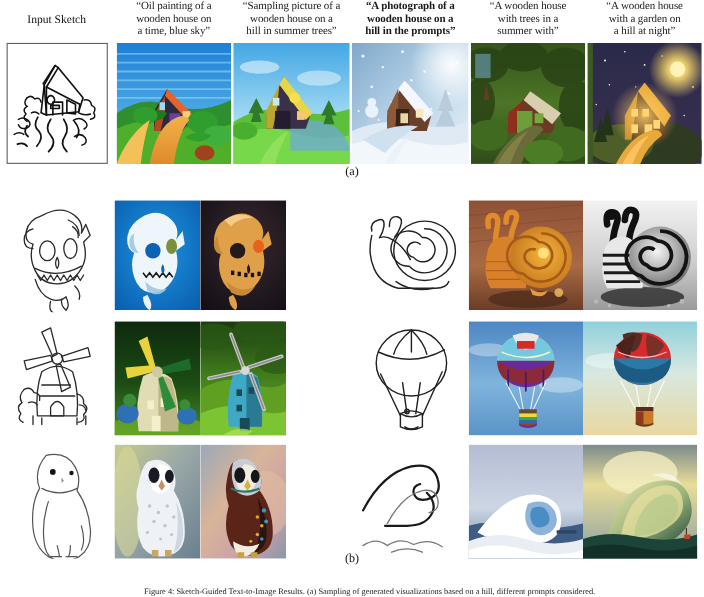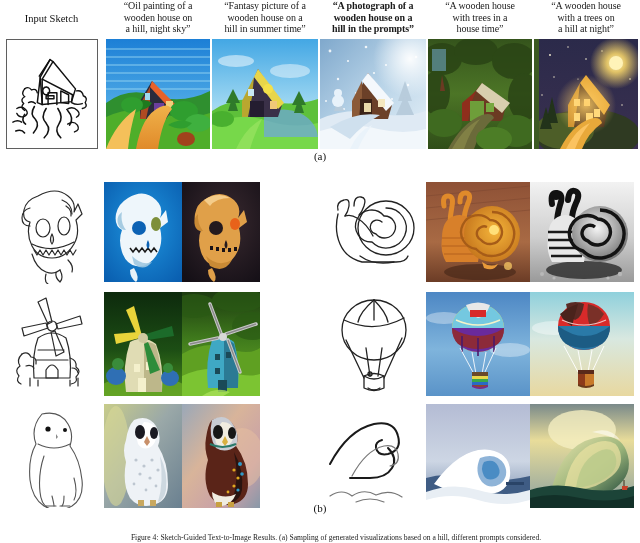--- a/index.html
+++ b/index.html
@@ -51,40 +51,40 @@
 
 <div class="figure">
 
   <div class="panel-a">
 
     <div class="sketch-label">Input Sketch</div>
 
     <div class="cap" style="left:106px;width:104px;">
       <div>“Oil painting of a</div>
       <div>wooden house on</div>
-      <div>a hill, night sky”</div>
+      <div>a time, blue sky”</div>
     </div>
     <div class="cap" style="left:212px;width:106px;">
-      <div>“Fantasy picture of a</div>
+      <div>“Sampling picture of a</div>
       <div>wooden house on a</div>
-      <div>hill in summer time”</div>
+      <div>hill in summer trees”</div>
     </div>
     <div class="cap" style="left:320px;width:106px;font-weight:bold;">
       <div>“A photograph of a</div>
       <div>wooden house on a</div>
       <div>hill in the prompts”</div>
     </div>
     <div class="cap" style="left:428px;width:104px;">
       <div>“A wooden house</div>
       <div>with trees in a</div>
-      <div>house time”</div>
+      <div>summer with”</div>
     </div>
     <div class="cap" style="left:534px;width:104px;">
       <div>“A wooden house</div>
-      <div>with a trees on</div>
+      <div>with a garden on</div>
       <div>a hill at night”</div>
     </div>
 
     <div class="sketch-box">
       <svg class="art" viewBox="0 0 92 110" preserveAspectRatio="none">
         <g fill="none" stroke="#111" stroke-width="1.5" stroke-linecap="round" stroke-linejoin="round">
           <path d="M34 38 L44 20 L47 22 L70 50 L66 63 L36 66 Z"></path>
           <path d="M34 38 L31 64 L36 66"></path>
           <path d="M44 20 L33 37"></path>
           <path d="M47 22 L36 40 L67 56"></path>

